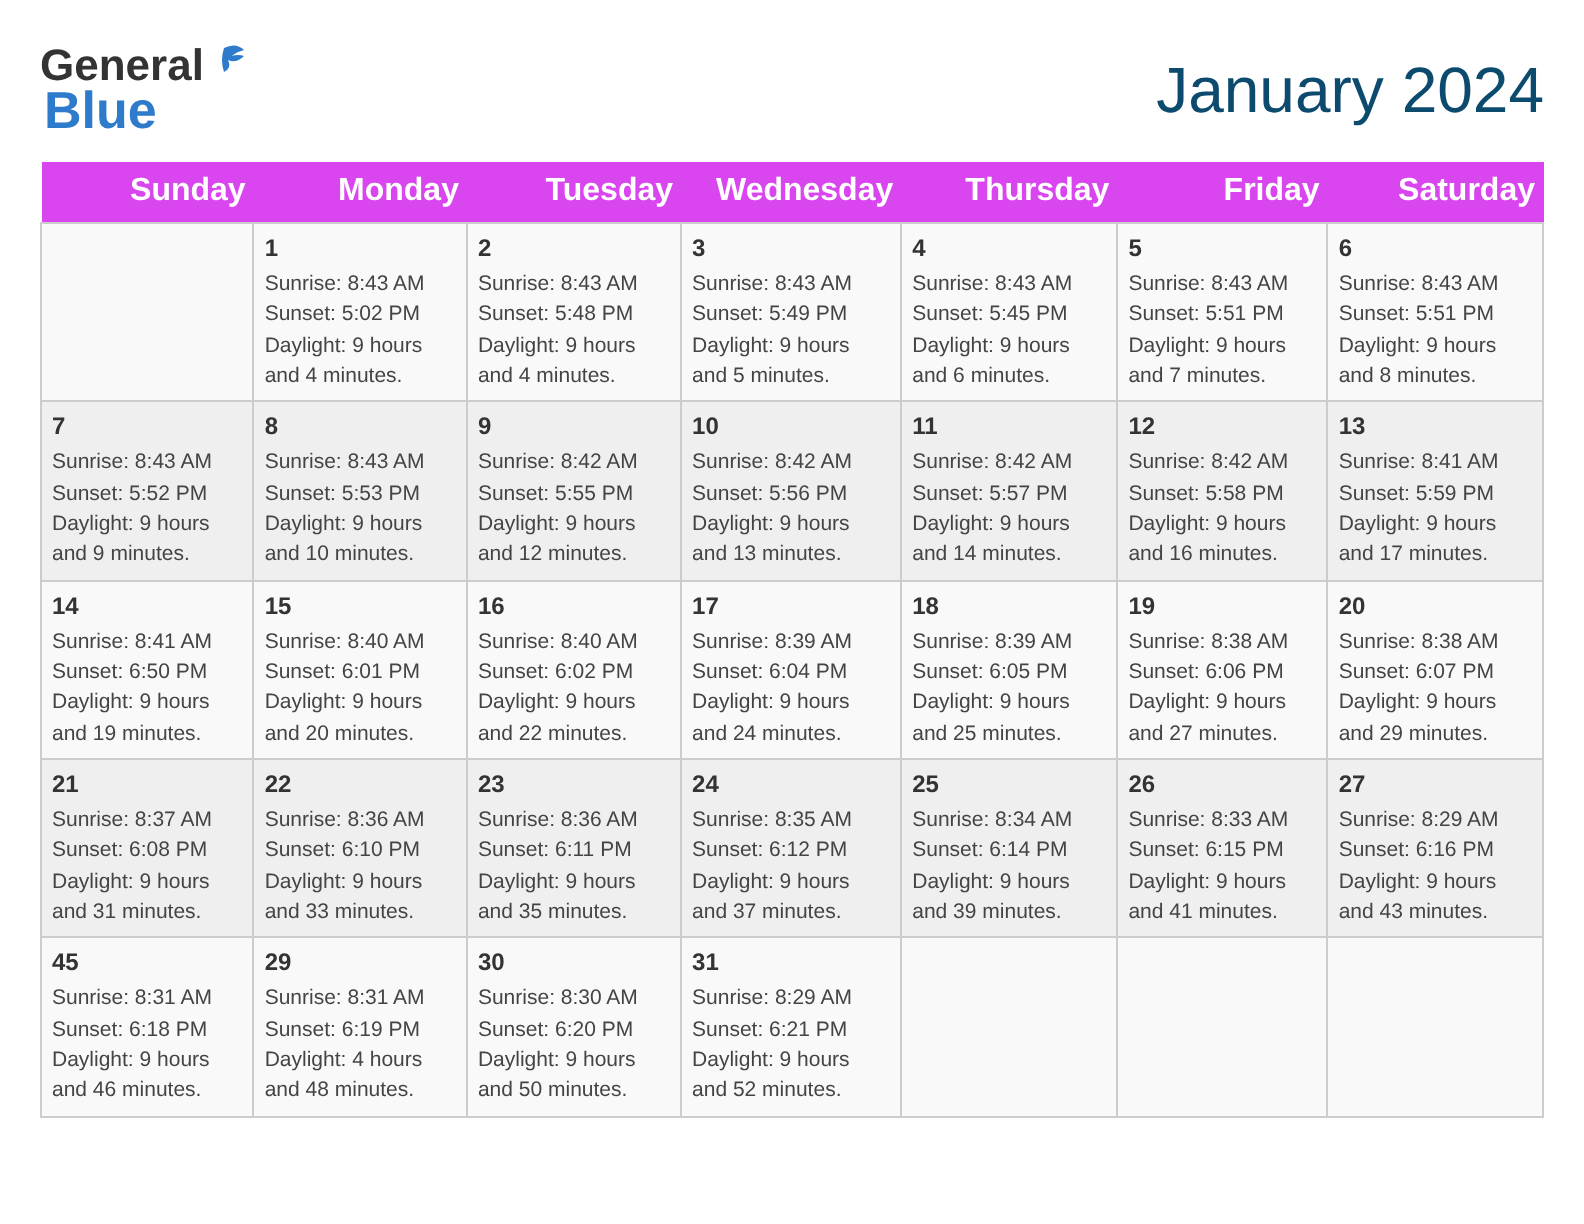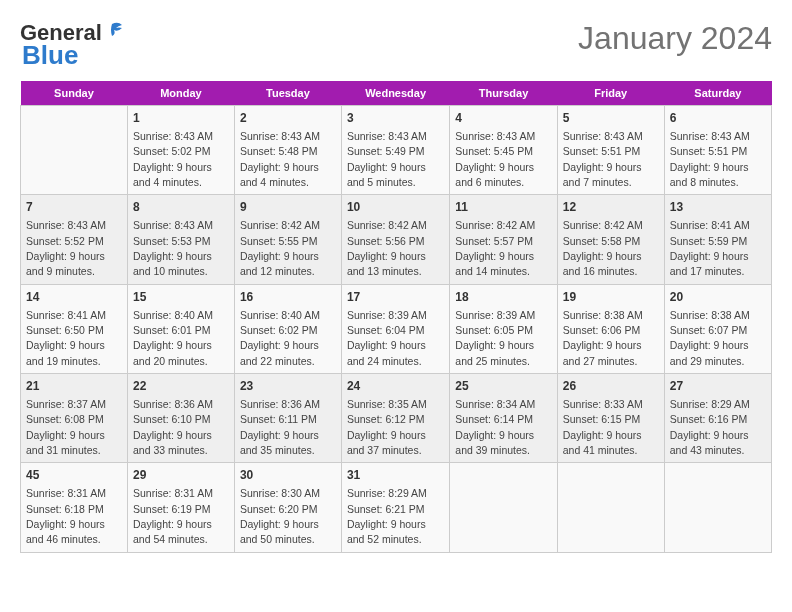--- a/index.html
+++ b/index.html
@@ -6,51 +6,51 @@
     body {
       font-family: Arial, sans-serif;
       background: #fff;
       width: 792px;
       min-height: 612px;
       padding: 20px;
     }
     .header {
       display: flex;
       justify-content: space-between;
-      align-items: flex-start;
+      align-items: center;
       margin-bottom: 10px;
     }
     .logo {
       display: flex;
       flex-direction: column;
       align-items: flex-start;
     }
     .title-block {
       text-align: right;
     }
     .month-title {
       font-size: 32px;
-      color: #737373;
+      color: #0c4a6e;
       font-weight: normal;
     }
     .subtitle {
       font-size: 15px;
       color: #555;
     }
     table {
       width: 100%;
       border-collapse: collapse;
       font-size: 11px;
     }
     thead tr th {
-      background-color: #a21caf;
+      background-color: #d946ef;
       color: #fff;
       padding: 6px 4px;
-      text-align: center;
-      font-size: 11px;
+      text-align: right;
+      font-size: 16px;
       font-weight: bold;
     }
     tbody tr td {
       border: 1px solid #ccc;
       vertical-align: top;
       padding: 4px 5px;
       width: 112px;
       min-height: 80px;
       color: #333;
       line-height: 1.4;
@@ -221,21 +221,21 @@
           <span class="cell-content">Daylight: 9 hours and 43 minutes.</span></td>
       </tr>
       <tr>
         <td><span class="day-number">45</span>
           <span class="cell-content">Sunrise: 8:31 AM</span><br>
           <span class="cell-content">Sunset: 6:18 PM</span><br>
           <span class="cell-content">Daylight: 9 hours and 46 minutes.</span></td>
         <td><span class="day-number">29</span>
           <span class="cell-content">Sunrise: 8:31 AM</span><br>
           <span class="cell-content">Sunset: 6:19 PM</span><br>
-          <span class="cell-content">Daylight: 9 hours and 54 minutes.</span></td>
+          <span class="cell-content">Daylight: 4 hours and 48 minutes.</span></td>
         <td><span class="day-number">30</span>
           <span class="cell-content">Sunrise: 8:30 AM</span><br>
           <span class="cell-content">Sunset: 6:20 PM</span><br>
           <span class="cell-content">Daylight: 9 hours and 50 minutes.</span></td>
         <td><span class="day-number">31</span>
           <span class="cell-content">Sunrise: 8:29 AM</span><br>
           <span class="cell-content">Sunset: 6:21 PM</span><br>
           <span class="cell-content">Daylight: 9 hours and 52 minutes.</span></td>
         <td></td>
         <td></td>

